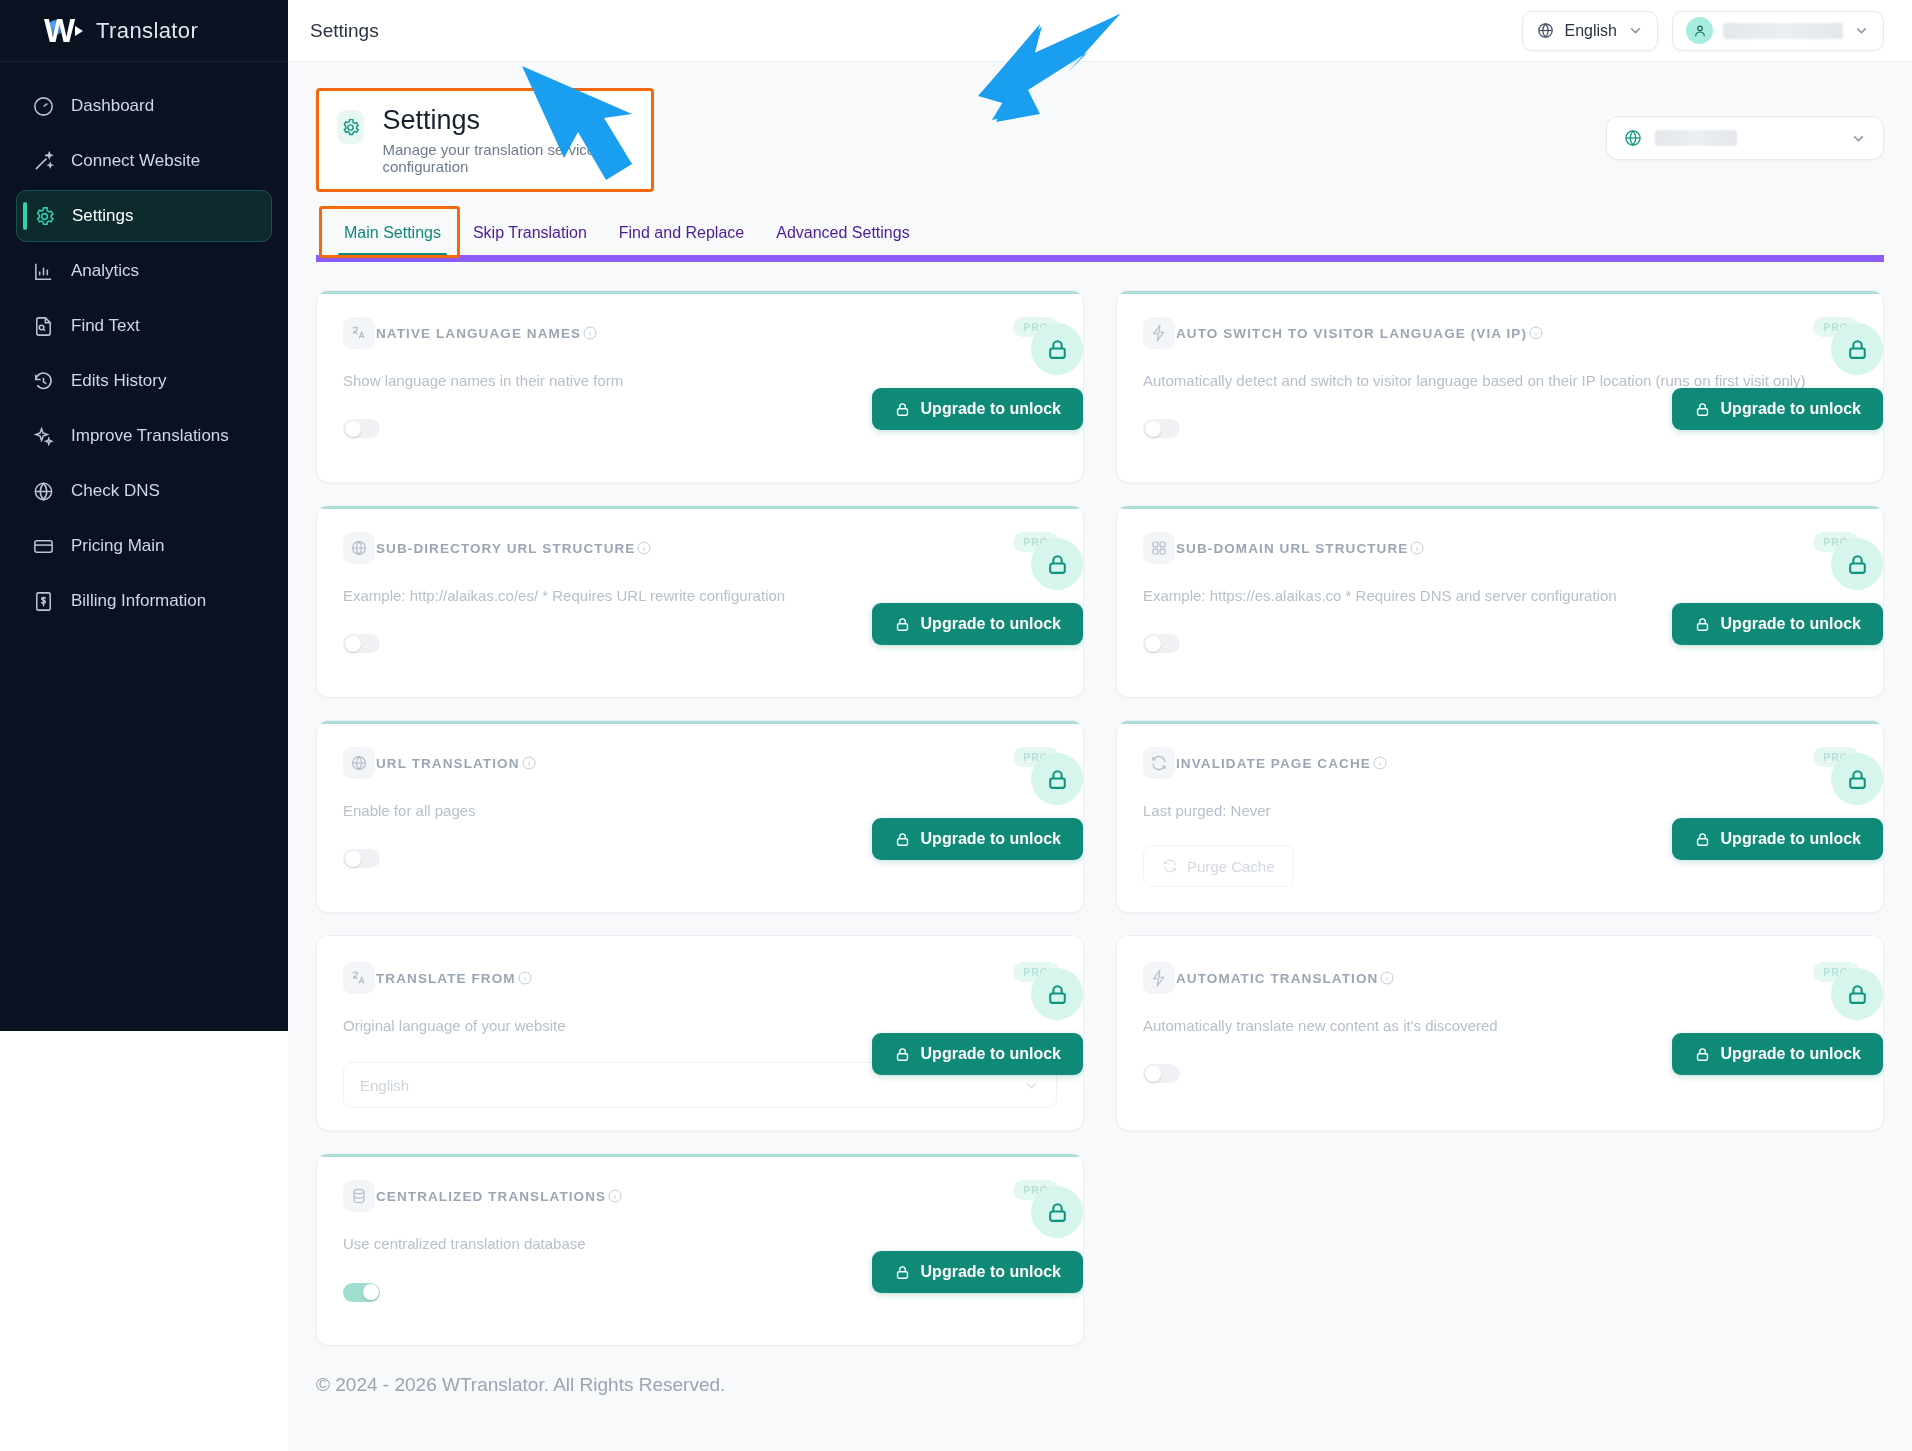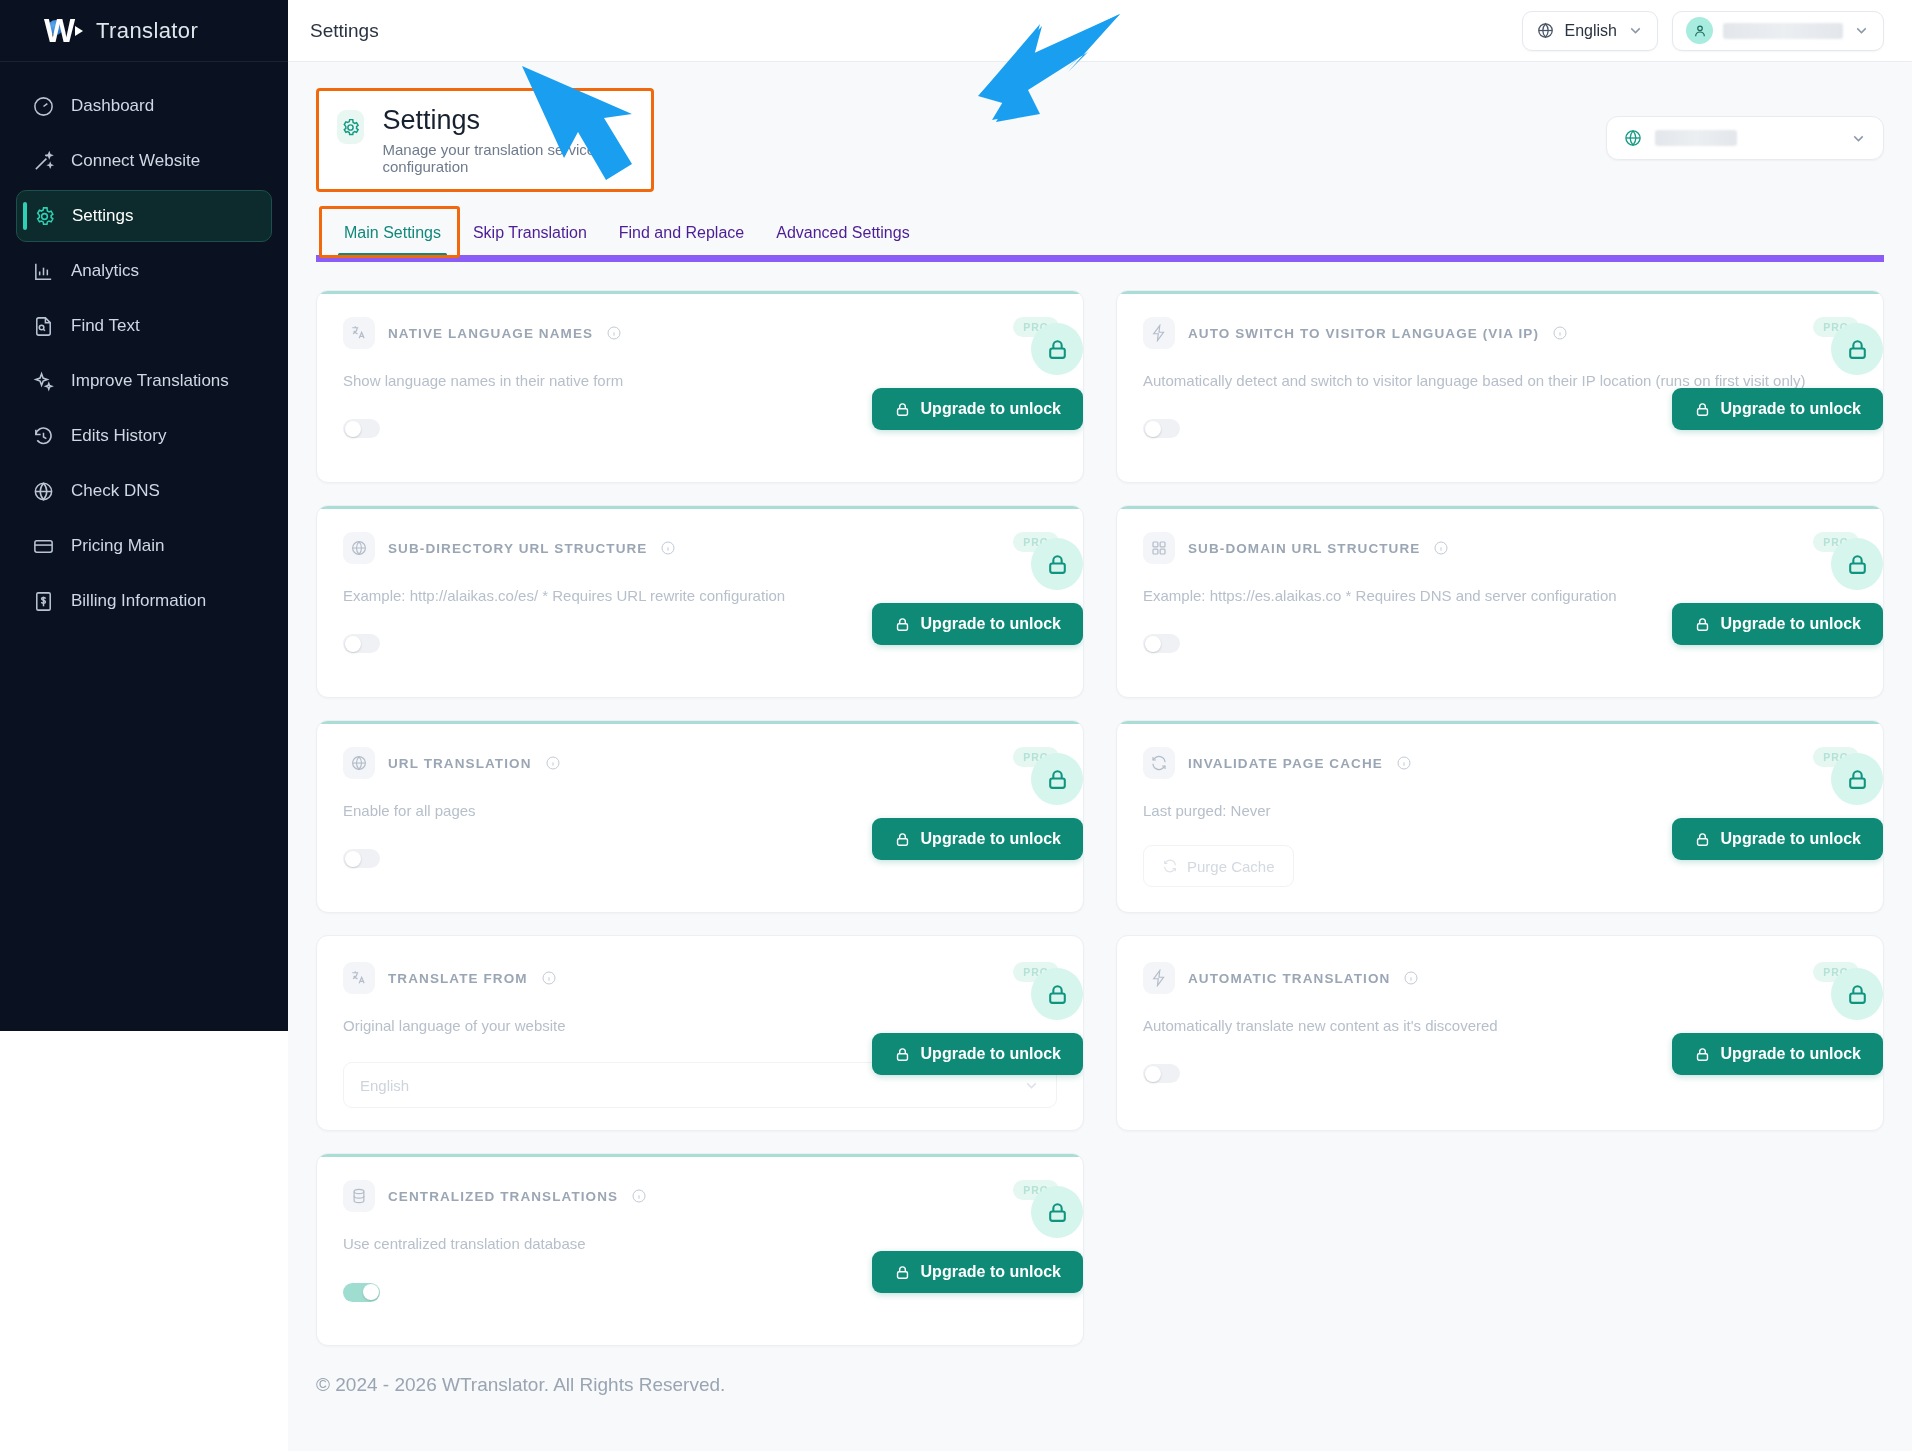--- a/index.html
+++ b/index.html
@@ -153,21 +153,21 @@
   .card {
     background: #ffffff; border: 1px solid #eceff3; border-radius: 12px;
     position: relative; padding: 26px 26px 22px 26px; min-height: 193px;
     box-shadow: 0 1px 2px rgba(16,24,40,.03);
     overflow: hidden;
   }
   .card.accent::before {
     content: ""; position: absolute; top: 0; left: 0; right: 0; height: 3px;
     background: #a9ddd6;
   }
-  .card-head { display: flex; align-items: center; gap: 13px; text-align: center; }
+  .card-head { display: flex; align-items: center; gap: 1px; text-align: center; }
   .card-ico {
     width: 32px; height: 32px; border-radius: 9px; background: #f3f5f8;
     display: flex; align-items: center; justify-content: center; flex: 0 0 32px;
   }
   .card-ico svg { width: 18px; height: 18px; stroke: #b3bcc9; fill: none; stroke-width: 1.6; }
   .card-title {
     font-size: 13.5px; letter-spacing: 1.1px; color: #9ba6b4; font-weight: 600;
     text-transform: uppercase; white-space: nowrap;
   }
   .info-ico { width: 16px; height: 16px; flex: 0 0 16px; }
@@ -295,35 +295,35 @@
               <path d="M14 3v5h5"></path>
               <circle cx="10" cy="13" r="2.4"></circle>
               <path d="M11.8 14.8L13.5 16.5"></path>
             </svg>
           </span>
         <span class="nav-label">Find Text</span>
       </div>
       <div class="nav-item">
         <span class="nav-ico">
             <svg viewBox="0 0 24 24">
-              <path d="M10 4l1.6 4.4L16 10l-4.4 1.6L10 16l-1.6-4.4L4 10l4.4-1.6z"></path>
-              <path d="M17.5 14l.8 2.2 2.2.8-2.2.8-.8 2.2-.8-2.2-2.2-.8 2.2-.8z"></path>
-            </svg>
-          </span>
-        <span class="nav-label">Improve Translations</span>
-      </div>
-      <div class="nav-item">
-        <span class="nav-ico">
-            <svg viewBox="0 0 24 24">
               <path d="M4 10a8 8 0 1 1 1.5 6"></path>
               <path d="M4 5v5h5"></path>
               <path d="M12 8v4.5l3 1.7"></path>
             </svg>
           </span>
         <span class="nav-label">Edits History</span>
+      </div>
+      <div class="nav-item">
+        <span class="nav-ico">
+            <svg viewBox="0 0 24 24">
+              <path d="M10 4l1.6 4.4L16 10l-4.4 1.6L10 16l-1.6-4.4L4 10l4.4-1.6z"></path>
+              <path d="M17.5 14l.8 2.2 2.2.8-2.2.8-.8 2.2-.8-2.2-2.2-.8 2.2-.8z"></path>
+            </svg>
+          </span>
+        <span class="nav-label">Improve Translations</span>
       </div>
       <div class="nav-item">
         <span class="nav-ico">
             <svg viewBox="0 0 24 24">
               <circle cx="12" cy="12" r="8.5"></circle>
               <path d="M3.5 12h17"></path>
               <path d="M12 3.5c2.3 2.6 3.4 5.5 3.4 8.5s-1.1 5.9-3.4 8.5c-2.3-2.6-3.4-5.5-3.4-8.5S9.7 6.1 12 3.5z"></path>
             </svg>
           </span>
         <span class="nav-label">Check DNS</span>

